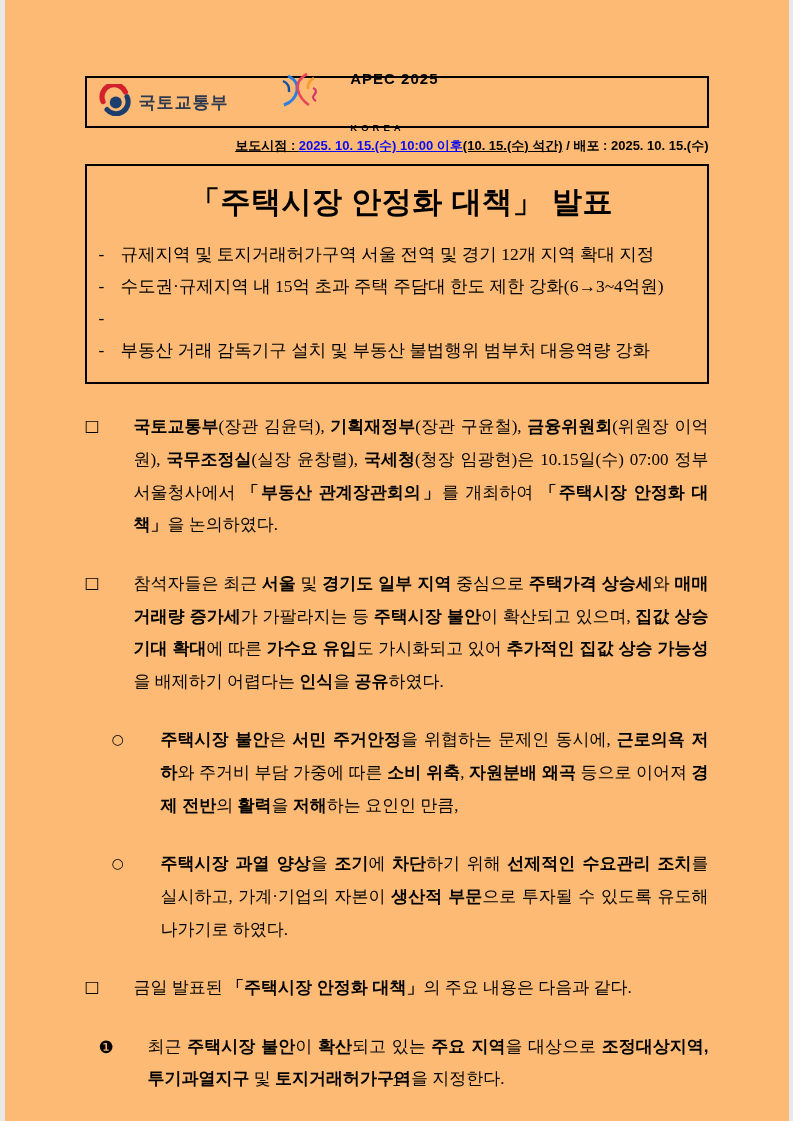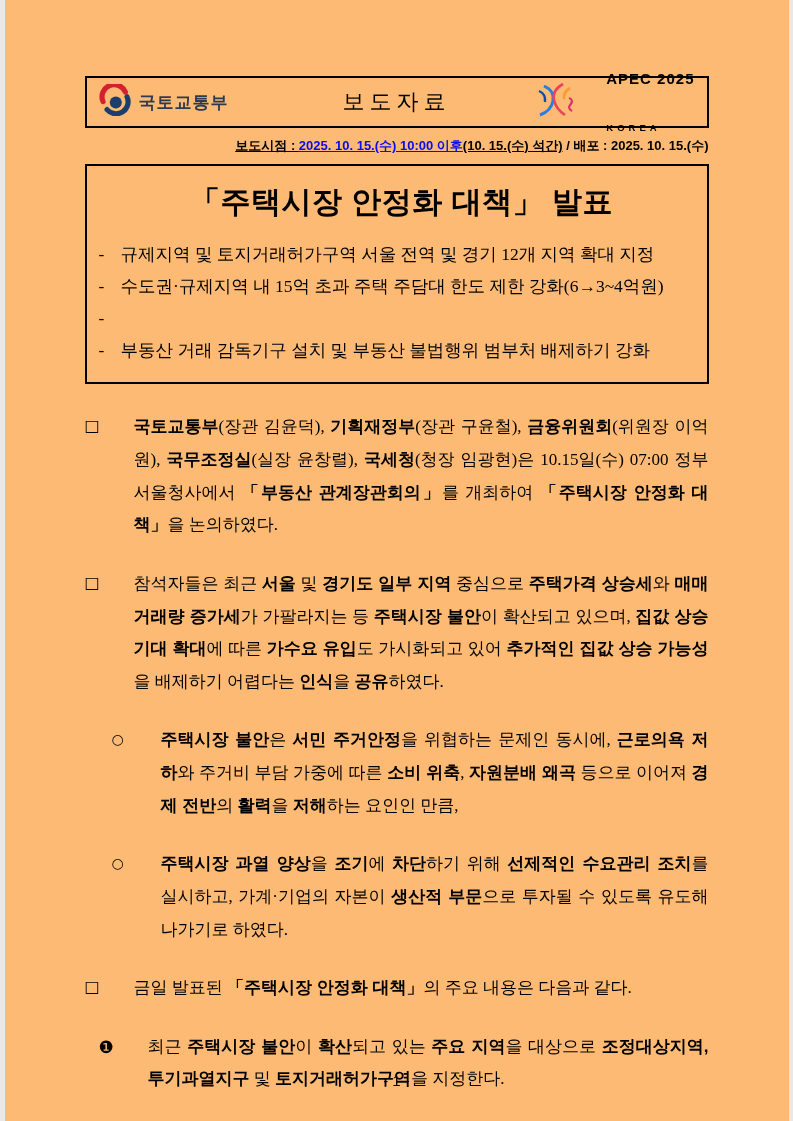--- a/index.html
+++ b/index.html
@@ -17,21 +17,21 @@
   }
   .logo { display:flex; align-items:center; gap:8px; width:170px; }
   .logo-text {
     font-family:"Liberation Sans","DejaVu Sans",sans-serif;
     font-weight:bold; font-size:17px; color:#2e3a4e; letter-spacing:1px;
   }
   .doc-type {
     flex:1; text-align:center; font-size:22px; letter-spacing:5px;
     font-family:"Liberation Serif","DejaVu Serif",serif;
   }
-  .apec { display:flex; align-items:center; gap:22px; width:170px; justify-content:flex-end; }
+  .apec { display:flex; align-items:flex-start; gap:22px; width:170px; justify-content:flex-end; }
   .apec-text { display:flex; flex-direction:column; line-height:1.05;
     font-family:"Liberation Sans","DejaVu Sans",sans-serif; }
   .apec-l1 { font-weight:bold; font-size:15px; letter-spacing:1px; }
   .apec-l2 { font-weight:bold; font-size:9.5px; letter-spacing:4px;margin-top:36px; }
   
   .release-line {
     margin-top:9px; text-align:right;
     font-family:"Liberation Sans","DejaVu Sans",sans-serif;
     font-weight:bold; font-size:13px; white-space:nowrap;
   }
@@ -85,21 +85,20 @@
     <div class="logo">
       <span>
         <svg width="32" height="32" viewBox="0 0 40 40">
           <path d="M5 22 A15 15 0 0 1 33 10" stroke="#d3212d" stroke-width="6.5" fill="none" stroke-linecap="round"></path>
           <path d="M35 16 A15 15 0 0 1 10 32" stroke="#1c3e6e" stroke-width="6.5" fill="none" stroke-linecap="round"></path>
           <circle cx="21" cy="23" r="7.5" fill="#1c3e6e"></circle>
         </svg>
       </span>
       <span class="logo-text">국토교통부</span>
     </div>
-    <div class="doc-type">보도자료</div>
     <div class="apec">
       <span>
         <svg width="48" height="38" viewBox="0 0 48 38">
           <path d="M8 5 q11 5 9 15 q-2 10 -13 14" stroke="#2a7de1" stroke-width="3" fill="none"></path>
           <path d="M3 10 q7 3 6 11" stroke="#0b4ea2" stroke-width="2.4" fill="none"></path>
           <path d="M27 3 q-11 6 -9 16 q2 9 11 15" stroke="#e8445a" stroke-width="2.6" fill="none"></path>
           <path d="M34 7 q-7 4 -6 11" stroke="#f59e2d" stroke-width="2.6" fill="none"></path>
           <path d="M33 17 q5 2 1.5 6.5 q-3.5 3.5 1.5 6.5" stroke="#d6336c" stroke-width="2.2" fill="none"></path>
         </svg>
       </span>
@@ -123,21 +122,21 @@
       </div>
       <div class="tbullet">
         <span class="dash">-</span>
         <span>수도권·규제지역 내 15억 초과 주택 주담대 한도 제한 강화(6→3~4억원)</span>
       </div>
       <div class="tbullet">
         <span class="dash">-</span>
       </div>
       <div class="tbullet">
         <span class="dash">-</span>
-        <span>부동산 거래 감독기구 설치 및 부동산 불법행위 범부처 배제하기 강화</span>
+        <span>부동산 거래 감독기구 설치 및 부동산 불법행위 범부처 대응역량 강화</span>
       </div>
     </div>
   </div>
 
   <div class="body">
 
     <div class="para first">
       <span class="marker">□</span>
       <div class="ptext"><span class="emph">국토교통부</span><span>(장관 김윤덕), </span><span class="emph">기획재정부</span><span>(장관 구윤철), </span><span class="emph">금융위원회</span><span>(위원장 이억원), </span><span class="emph">국무조정실</span><span>(실장 윤창렬), </span><span class="emph">국세청</span><span>(청장 임광현)은 10.15일(수) 07:00 정부서울청사에서 </span><span class="emph">「부동산 관계장관회의」</span><span>를 개최하여 </span><span class="emph">「주택시장 안정화 대책」</span><span>을 논의하였다.</span></div>
     </div>

